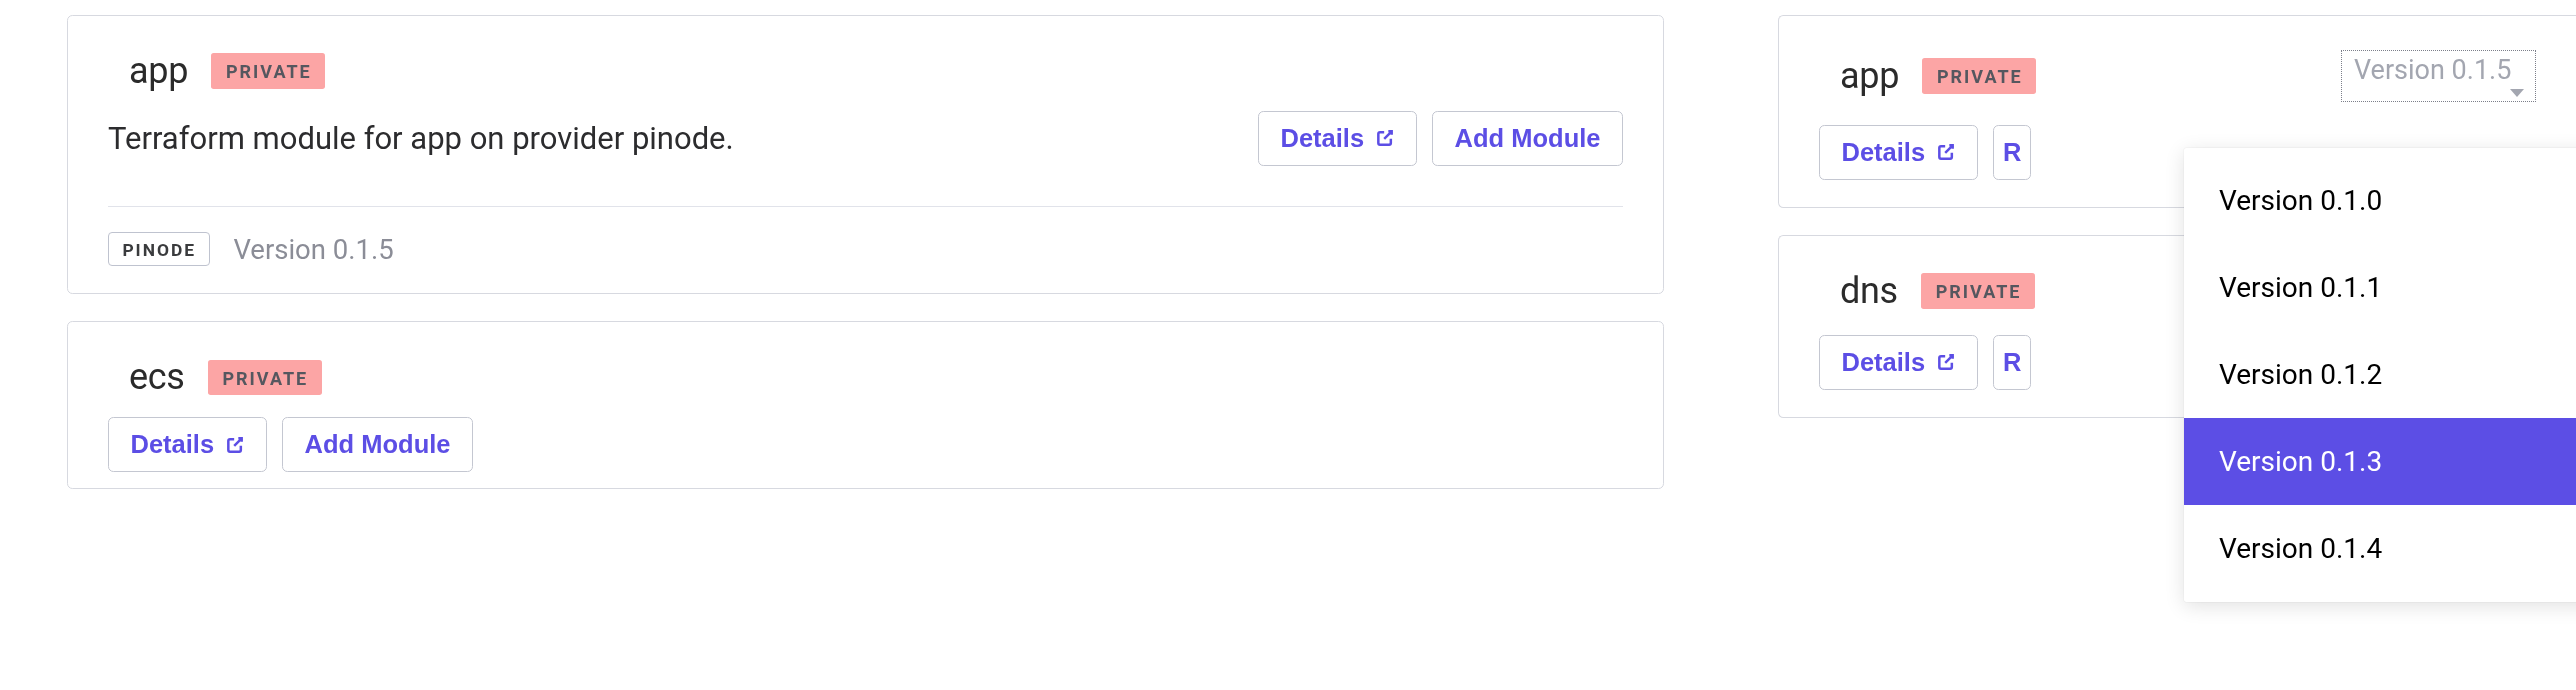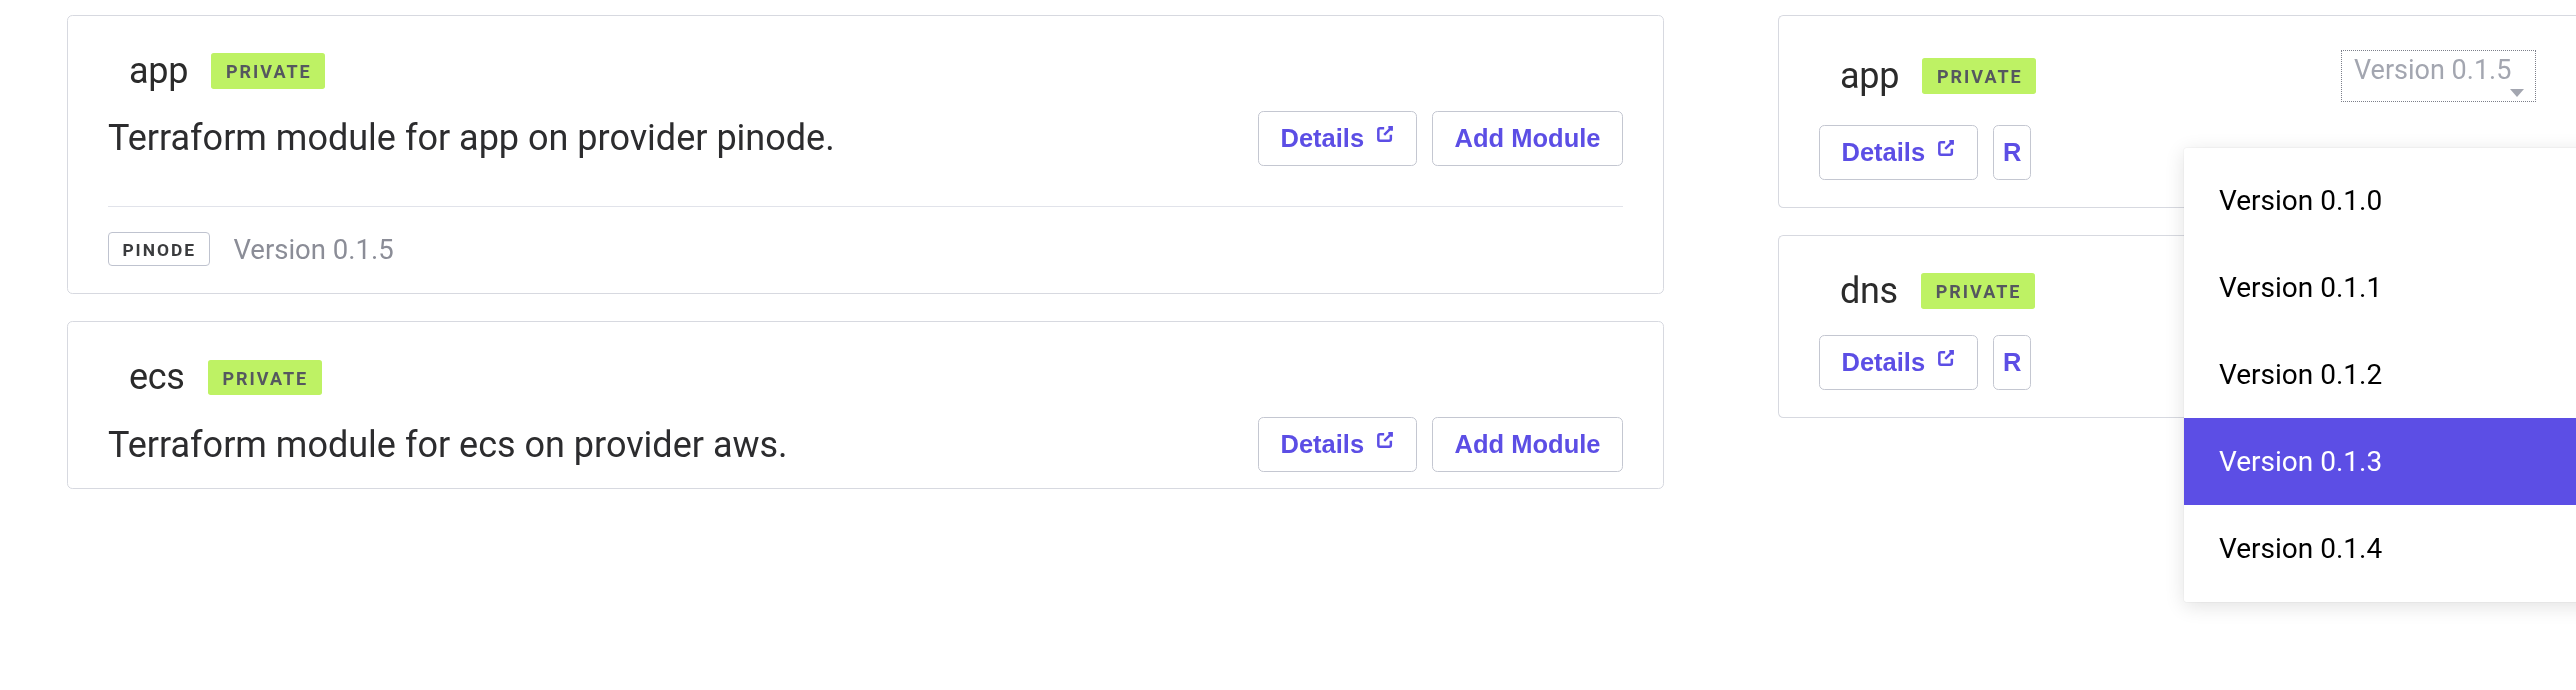--- a/index.html
+++ b/index.html
@@ -42,55 +42,55 @@
     }
     .card-title {
       font-size: 36px;
       font-weight: 400;
       color: #2b2b2b;
       margin-right: 23px;
       letter-spacing: -0.3px;
       margin-left: 21px;
     }
     .badge-private {
-      background: #bef264;
+      background: #fca5a5;
       color: #55575f;
       font-size: 18px;
       font-weight: 700;
       letter-spacing: 2px;
       padding: 8px 13.4px 6.7px 14.8px;
       border-radius: 2.7px;
     }
     .card-body-row {
       display: flex;
       align-items: center;
       justify-content: space-between;
       margin-bottom: 16px;
     }
     .card-desc {
-      font-size: 36px;
+      font-size: 31px;
       color: #2c2c2e;
       line-height: 1.4;
     }
     .btn-group {
       display: flex;
       gap: 14.8px;
     }
     .btn {
       border: 1.3px solid #c4c7d1;
       background: #fff;
       border-radius: 5.4px;
       padding: 12px 21.5px;
       font-size: 25.5px;
       font-weight: 600;
       color: #5c4ee5;
       cursor: pointer;
       white-space: nowrap;
       display: inline-flex;
-      align-items: flex-start;
+      align-items: center;
       gap: 10.7px;
     }
     .divider {
       border: none;
       border-top: 1.3px solid #e1e3ea;
       margin: 40px 0 25.5px 0;
     }
     .card-foot {
       display: flex;
       align-items: center;
@@ -213,21 +213,20 @@
       <span class="version-text">Version 0.1.5</span>
     </div>
   </div>
 
   <div class="card short" style="padding-bottom:0;">
     <div class="card-head">
       <span class="card-title">ecs</span>
       <span class="badge-private">PRIVATE</span>
     </div>
     <div class="card-body-row">
-      <span class="card-desc">Terraform module for ecs on provider aws.</span>
       <div class="btn-group">
         <button class="btn">
           <span>Details</span>
           <svg class="ext-icon" viewBox="0 0 24 24">
             <path d="M16 4h4v4"></path>
             <path d="M11 13L20 4"></path>
             <path d="M19 13v5a2 2 0 0 1-2 2H6a2 2 0 0 1-2-2V7a2 2 0 0 1 2-2h5"></path>
           </svg>
         </button>
         <button class="btn">

